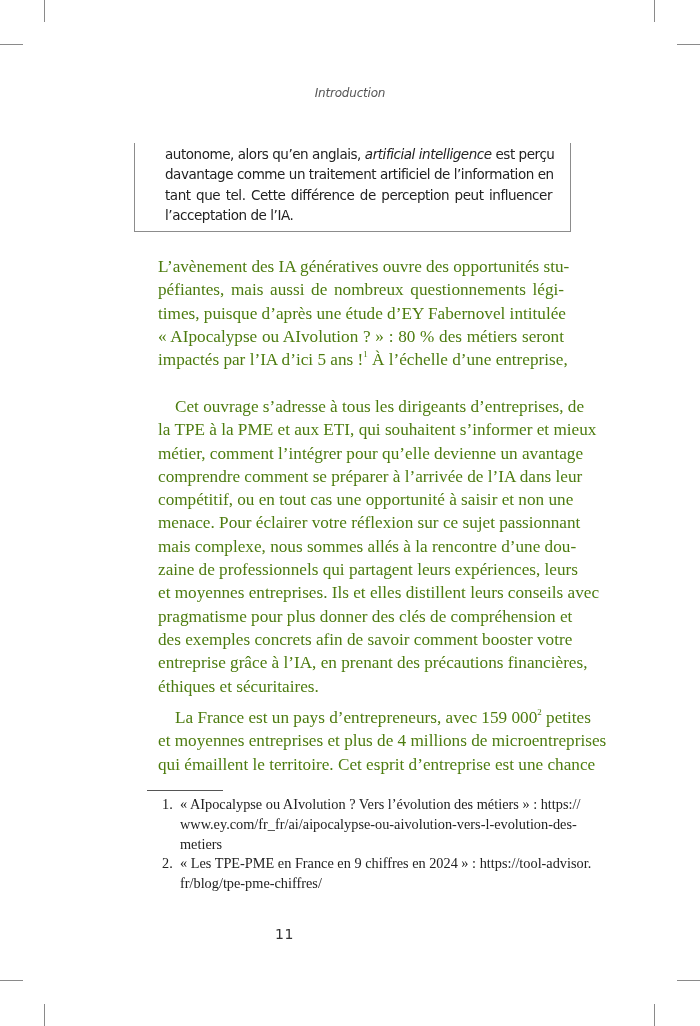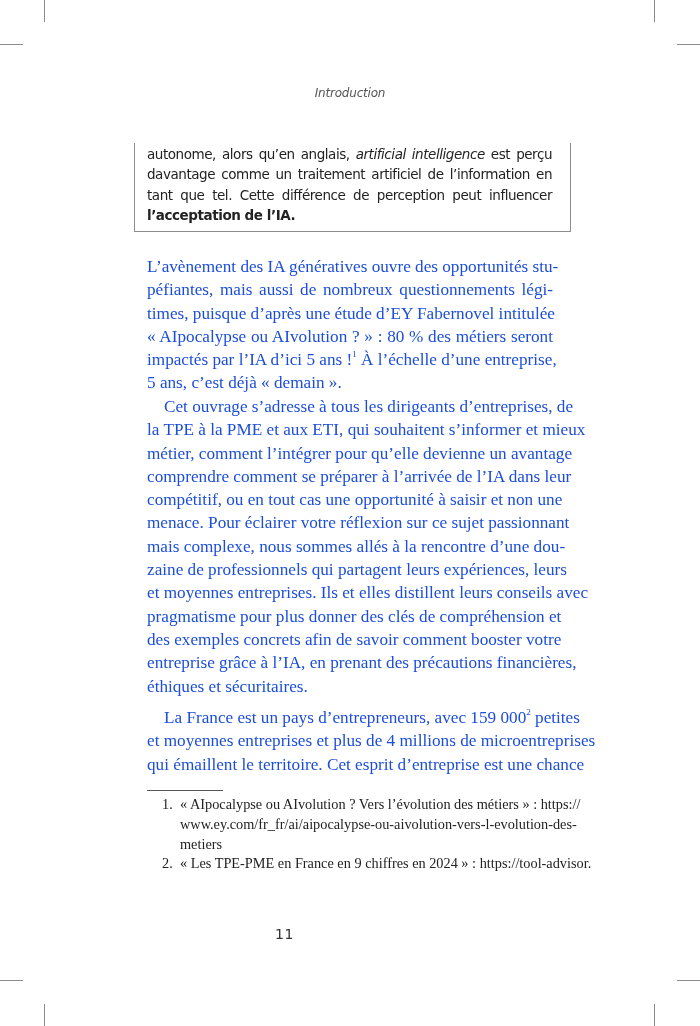--- a/index.html
+++ b/index.html
@@ -13,30 +13,30 @@
       font-family: "DejaVu Sans", sans-serif;
       font-style: italic; font-size: 12px; color: #555;
       letter-spacing: -0.2px;
     }
     .boxtext {
       position: absolute; left: 147px; top: 144px; width: 405px;
       font-family: "DejaVu Sans", sans-serif;
       font-size: 13.5px; line-height: 20.4px; color: #222;
       letter-spacing: -0.45px;
     }
-    .boxtext .ln { display: block; text-align: justify; text-align-last: justify; height: 20.4px; white-space: nowrap; }
-    .boxtext .ln.last { text-align-last: left; font-weight: bold; }
+    .boxtext .ln { display: block; text-align: justify; text-align-last: justify; height: 20.4px; white-space: nowrap; margin-left: 18px; }
+    .boxtext .ln.last { text-align-last: left; }
     .boxtext em { font-style: italic; }
     .vline { position: absolute; background: #8c8c8c; width: 1px; }
     .hline { position: absolute; background: #8c8c8c; height: 1px; }
 
     .body {
-      position: absolute; left: 147px; width: 406px;
+      position: absolute; left: 158px; width: 406px;
       font-family: "Liberation Serif", serif;
-      font-size: 17.2px; color: #1d4ed8;
+      font-size: 17.2px; color: #4d7c0f;
     }
     .body .ln { display: block; height: 23.3px; line-height: 23.3px; text-align: justify; text-align-last: justify; white-space: nowrap; }
     .body .ln.last { text-align-last: left; }
     .body .indent { padding-left: 17px; }
     sup { font-size: 9px; line-height: 0; position: relative; top: -1px; vertical-align: super; }
 
     .fn-rule { position: absolute; left: 147px; top: 790px; width: 76px; height: 1px; background: #555; }
     .footnotes {
       position: absolute; left: 162px; width: 406px; top: 795px;
       font-family: "Liberation Serif", serif;
@@ -78,21 +78,20 @@
   <span class="ln"><span>tant que tel. Cette différence de perception peut influencer</span></span>
   <span class="ln last"><span>l’acceptation de l’IA.</span></span>
 </div>
 
 <div class="body" style="top:255px;">
   <span class="ln">L’avènement des IA génératives ouvre des opportunités stu-</span>
   <span class="ln">péfiantes, mais aussi de nombreux questionnements légi-</span>
   <span class="ln">times, puisque d’après une étude d’EY Fabernovel intitulée</span>
   <span class="ln">« AIpocalypse ou AIvolution ? » : 80 % des métiers seront</span>
   <span class="ln"><span>impactés par l’IA d’ici 5 ans !</span><sup>1</sup><span> À l’échelle d’une entreprise,</span></span>
-  <span class="ln last">5 ans, c’est déjà « demain ».</span>
 </div>
 
 <div class="body" style="top:395px;">
   <span class="ln indent">Cet ouvrage s’adresse à tous les dirigeants d’entreprises, de</span>
   <span class="ln">la TPE à la PME et aux ETI, qui souhaitent s’informer et mieux</span>
   <span class="ln">métier, comment l’intégrer pour qu’elle devienne un avantage</span>
   <span class="ln">comprendre comment se préparer à l’arrivée de l’IA dans leur</span>
   <span class="ln">compétitif, ou en tout cas une opportunité à saisir et non une</span>
   <span class="ln">menace. Pour éclairer votre réflexion sur ce sujet passionnant</span>
   <span class="ln">mais complexe, nous sommes allés à la rencontre d’une dou-</span>
@@ -109,15 +108,16 @@
   <span class="ln">et moyennes entreprises et plus de 4 millions de microentreprises</span>
   <span class="ln">qui émaillent le territoire. Cet esprit d’entreprise est une chance</span>
 </div>
 
 <div class="fn-rule"></div>
 <div class="footnotes">
   <span class="ln"><span class="num">1.</span><span>« AIpocalypse ou AIvolution ? Vers l’évolution des métiers » : https://</span></span>
   <span class="ln cont">www.ey.com/fr_fr/ai/aipocalypse-ou-aivolution-vers-l-evolution-des-</span>
   <span class="ln cont last">metiers</span>
   <span class="ln"><span class="num">2.</span><span>« Les TPE-PME en France en 9 chiffres en 2024 » : https://tool-advisor.</span></span>
+  <span class="ln cont last">fr/blog/tpe-pme-chiffres/</span>
 </div>
 
 <div class="folio">11</div>
 
 </body></html>

